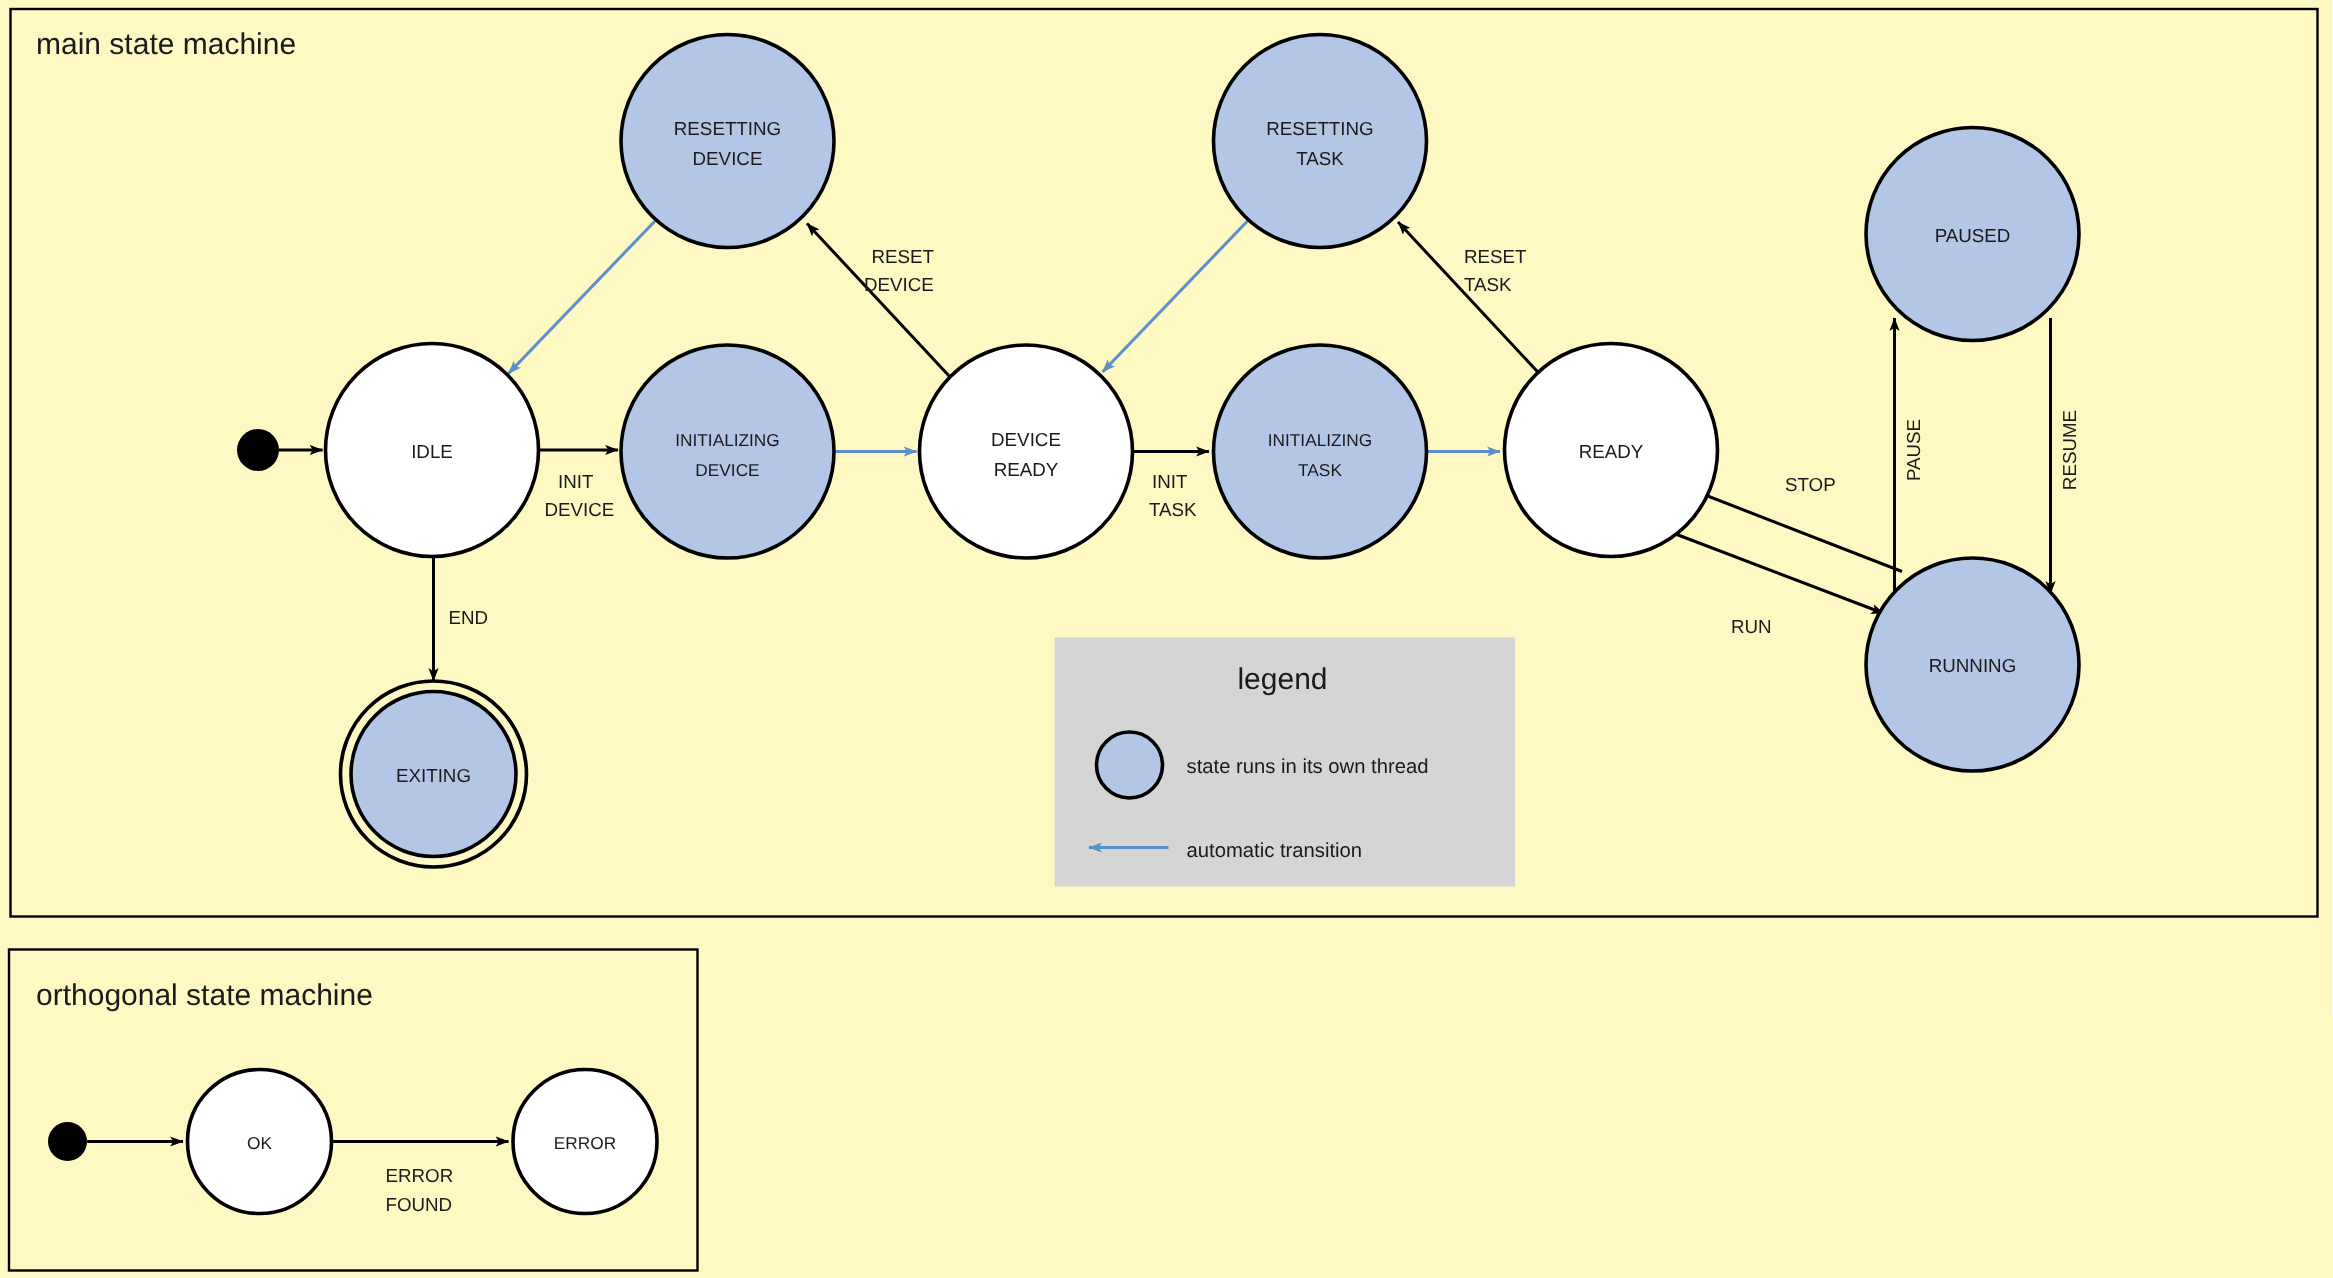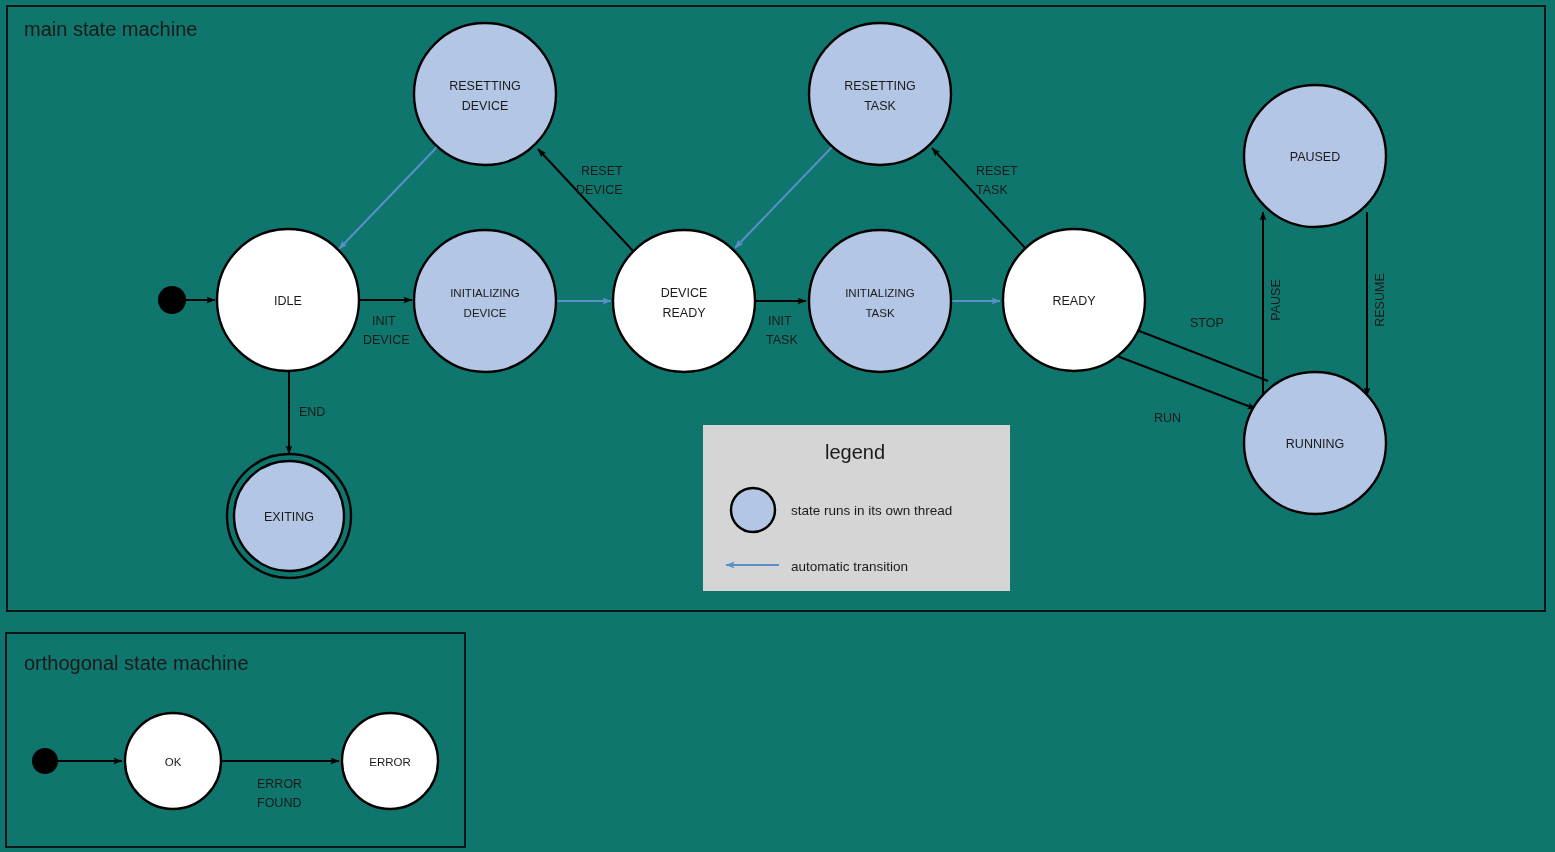--- a/index.html
+++ b/index.html
@@ -9,21 +9,21 @@
     background: #ffffff;
   }
   body {
     font-family: "Liberation Sans", sans-serif;
     color: #1a1a1a;
   }
   #stage {
     position: relative;
     width: 1555px;
     height: 852px;
-    background: #0f766e;
+    background: #fef9c3;
     overflow: hidden;
   }
   svg.canvas {
     position: absolute;
     left: 0;
     top: 0;
     width: 1555px;
     height: 852px;
   }
   .frame {

